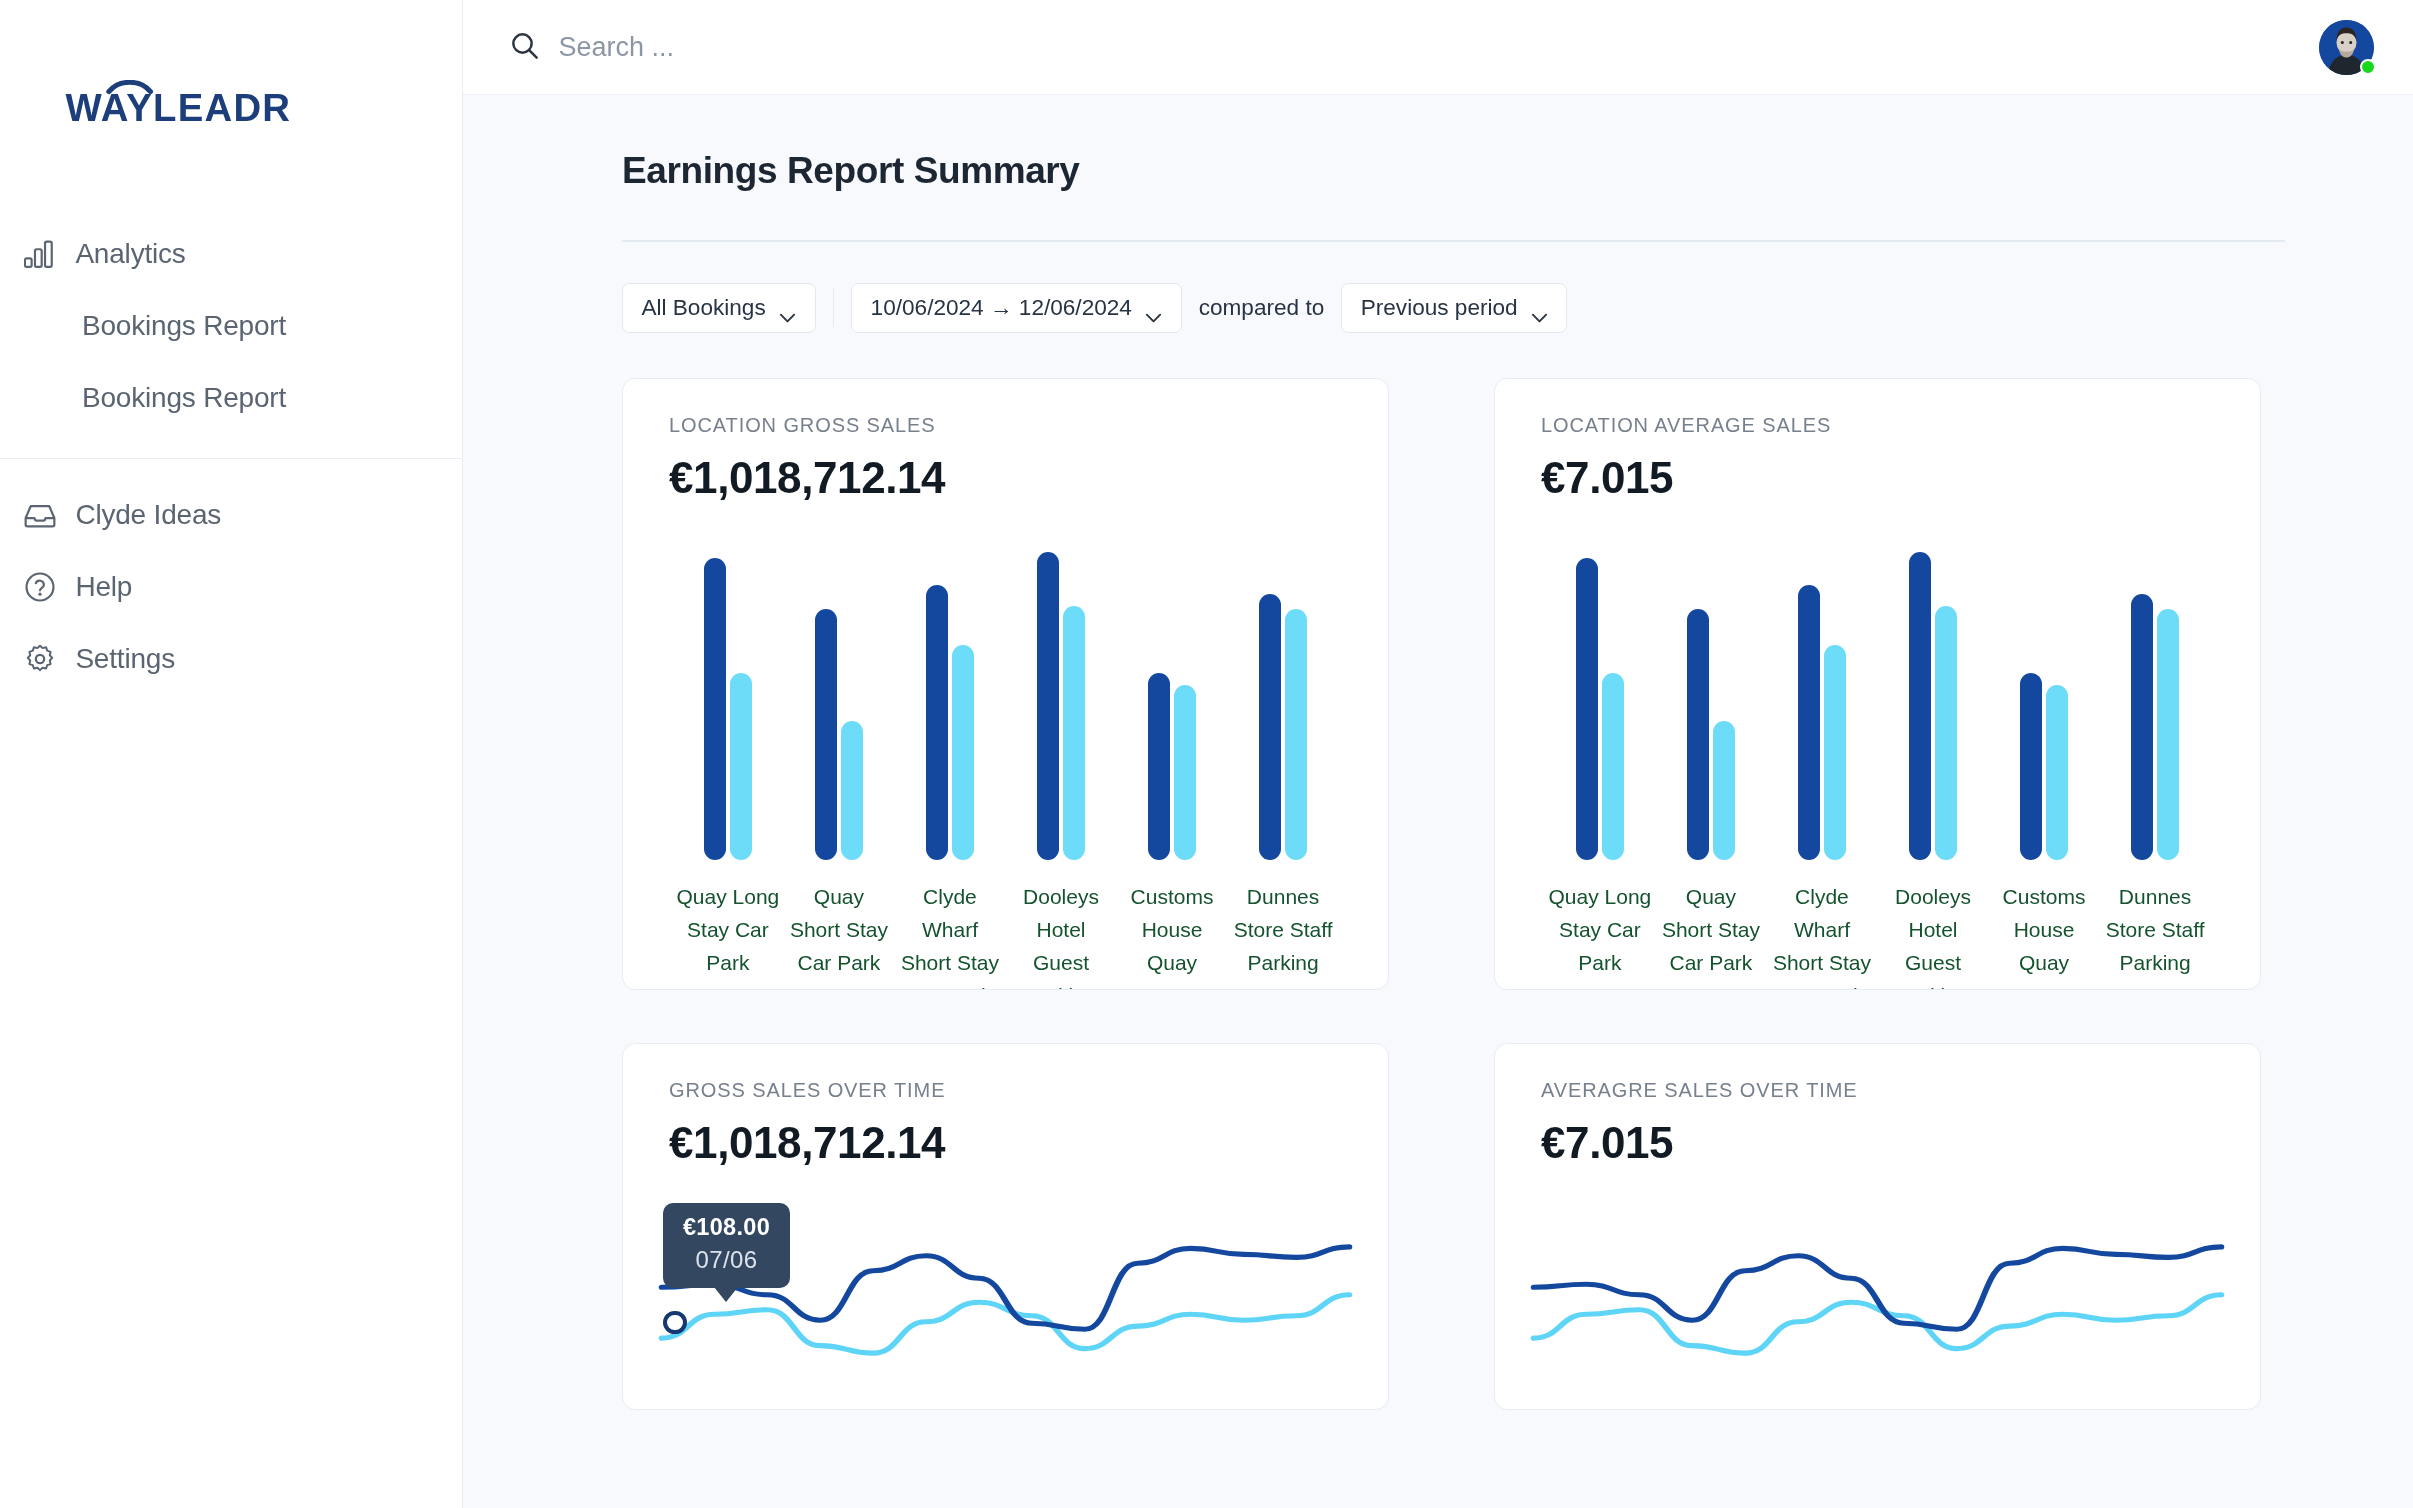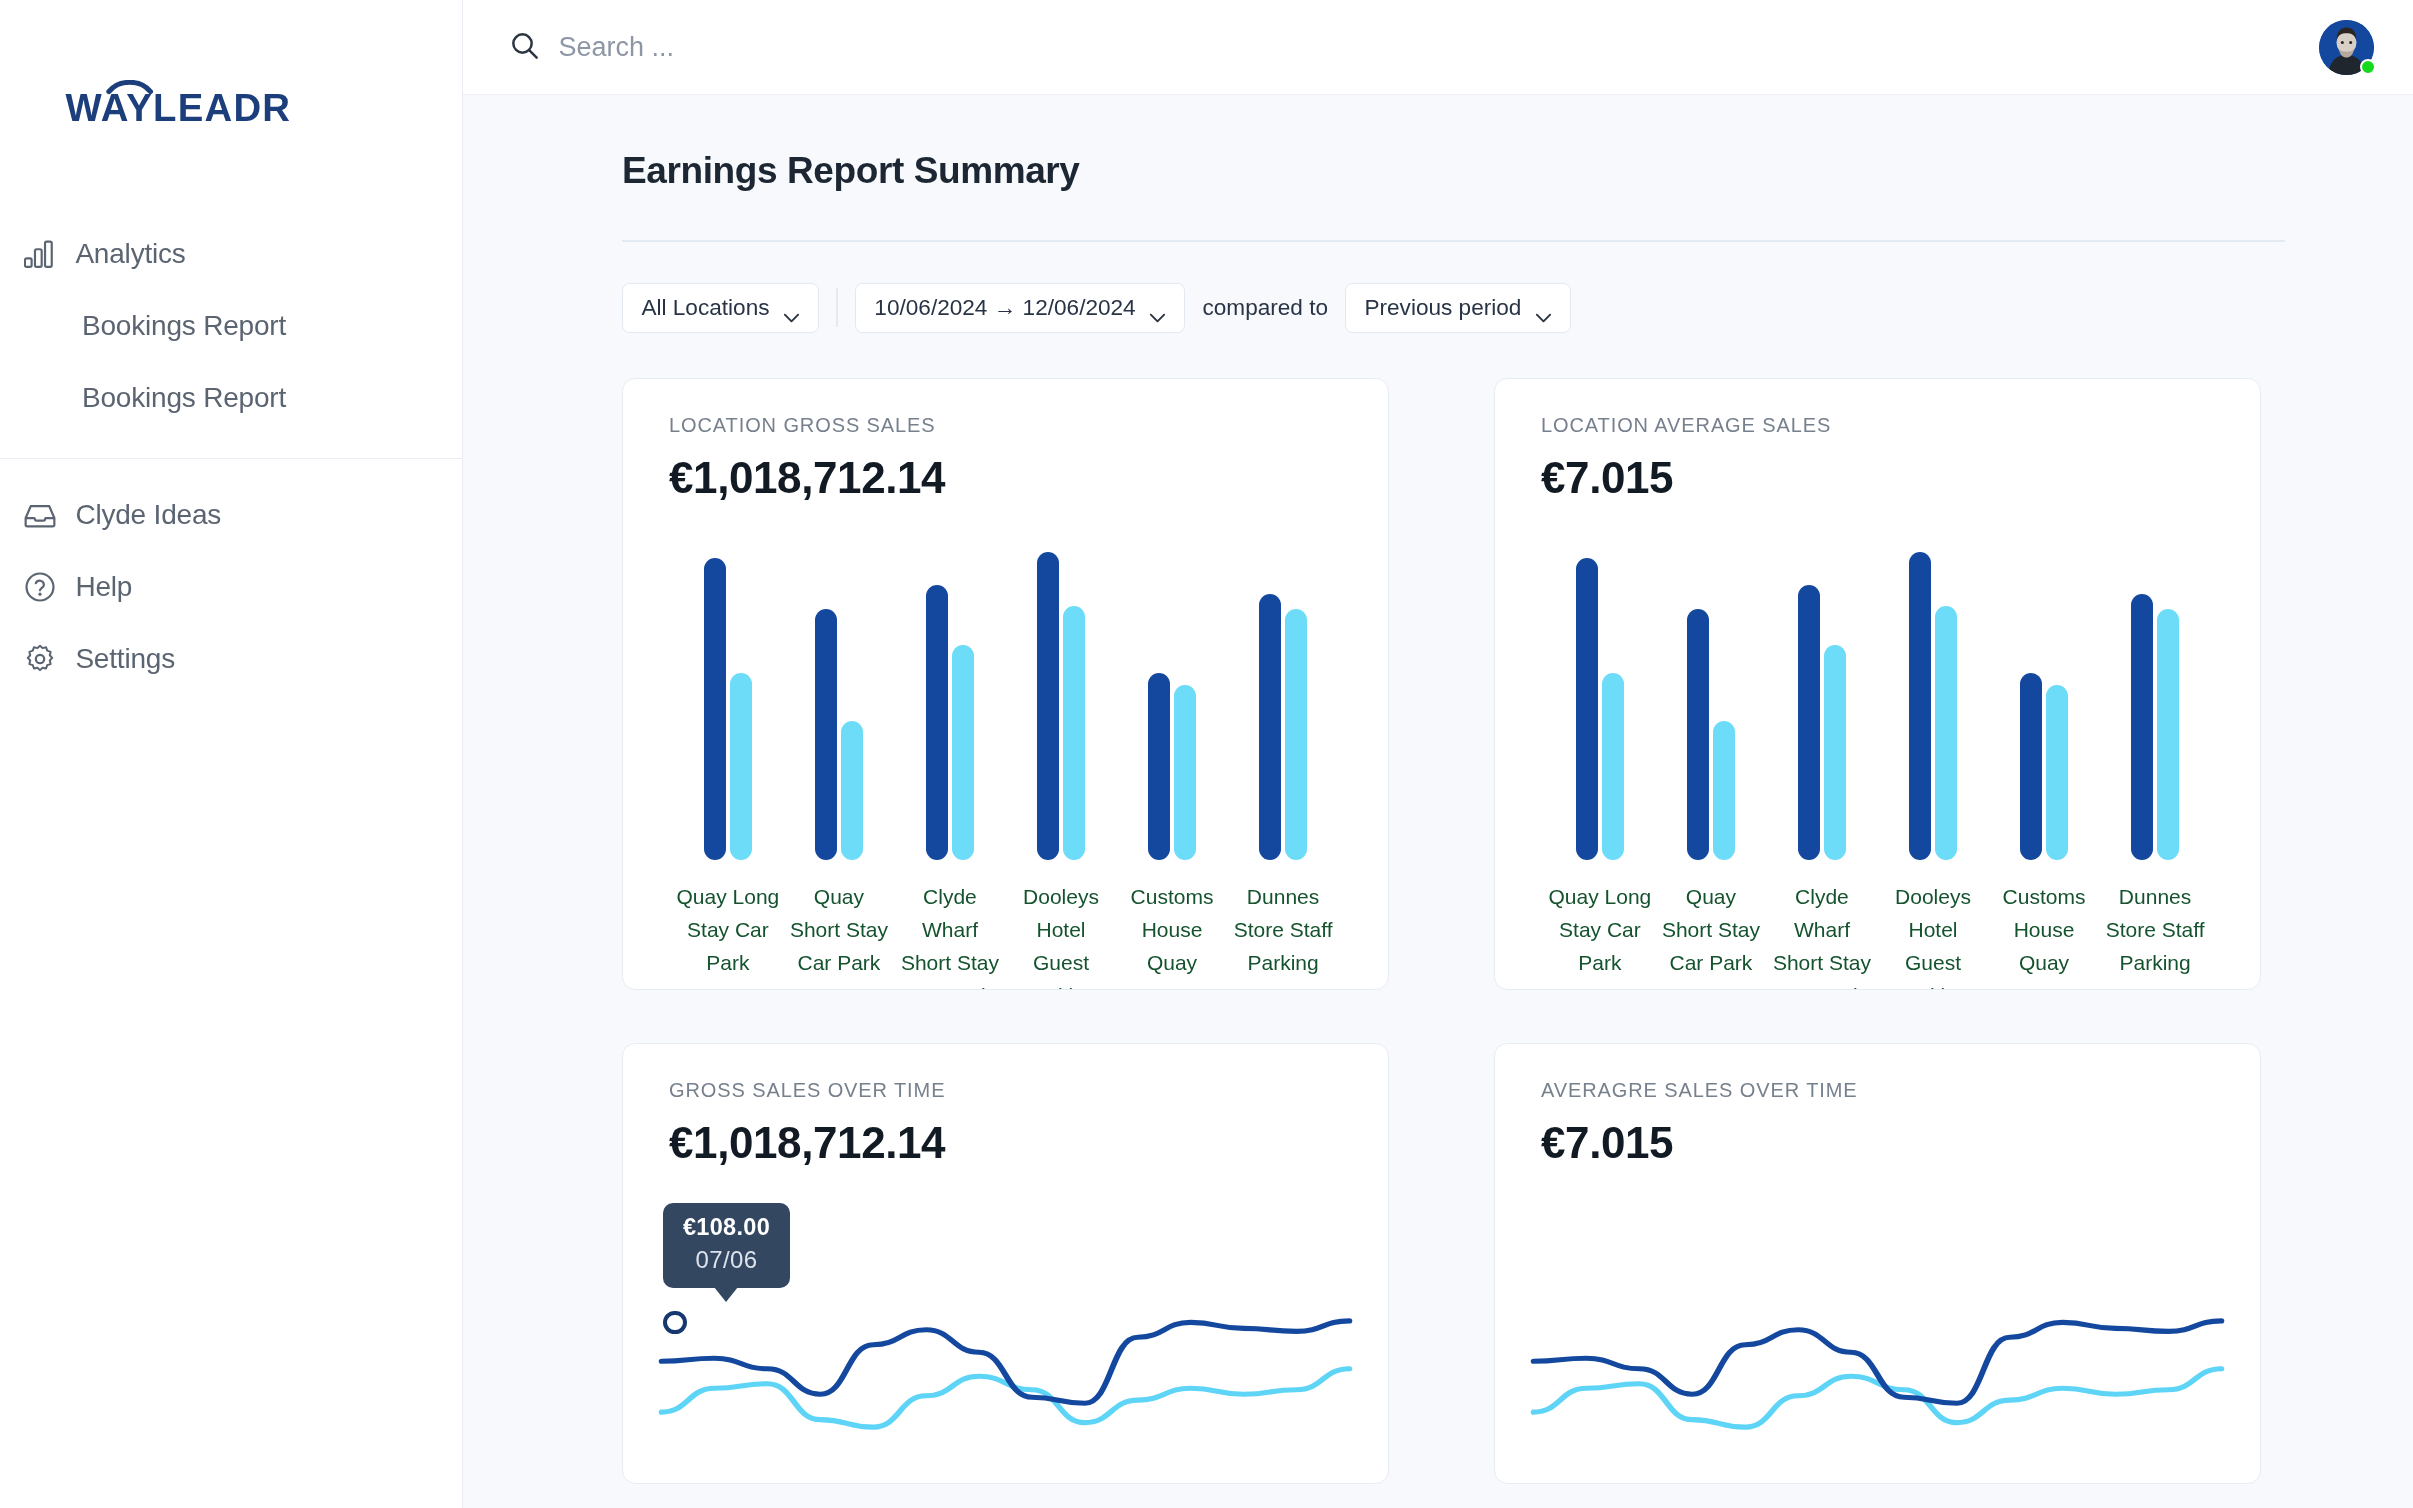--- a/index.html
+++ b/index.html
@@ -131,21 +131,21 @@
   }
   .card {
     background: #ffffff;
     border: 1.7px solid #e7ecf3;
     border-radius: 13.4px;
     padding: 35px 46px 0 46px;
     height: 612px;
     position: relative;
     overflow: hidden;
   }
-  .card.row2 { height: 441px; margin-top: 53px; }
+  .card.row2 { height: 367px; margin-top: 53px; }
   .card-label {
     font-size: 20px; letter-spacing: 0.9px;
     color: #77808d; text-transform: uppercase;
   }
   .card-value {
     font-size: 44px; font-weight: bold; color: #121a24;
     margin-top: 16px; letter-spacing: -0.4px;
   }
 
   
@@ -315,21 +315,21 @@
 
     <section class="content">
       <div class="inner">
 
         <h1 class="page-title">Earnings Report Summary</h1>
         <div class="title-rule"></div>
 
         <div class="filters">
 
           <div class="pill">
-            <span>All Locations</span>
+            <span>All Bookings</span>
             <span class="chev">
               <svg width="17" height="10" viewBox="0 0 20 12">
                 <path d="M2 2 L10 10 L18 2" fill="none" stroke="#2b3440" stroke-width="2.3" stroke-linecap="round" stroke-linejoin="round"></path>
               </svg>
             </span>
           </div>
 
           <div class="vsep"></div>
 
           <div class="pill">

